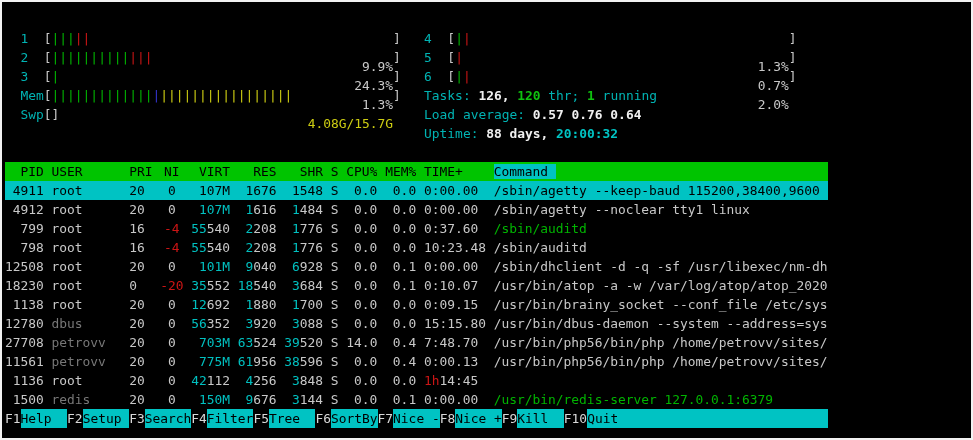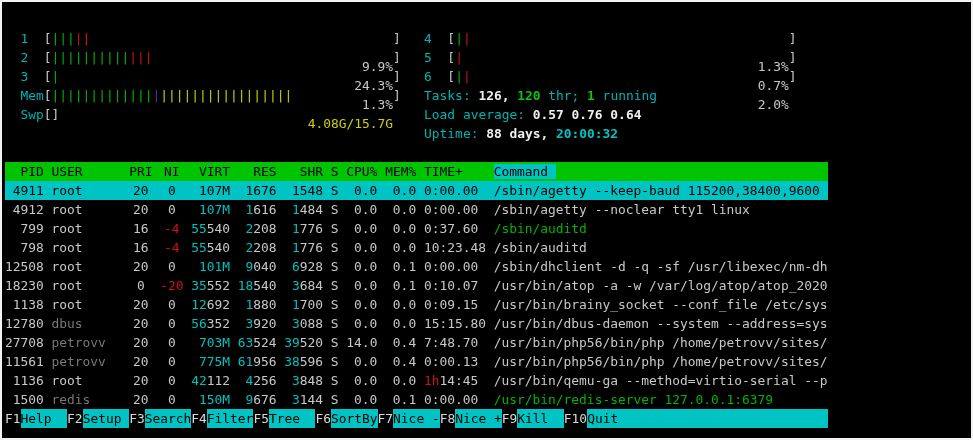--- a/index.html
+++ b/index.html
@@ -37,21 +37,21 @@
   .bar.wleft{width:44ch;}
   .bar.wright{width:43ch;}
   .bar .pipes{position:absolute;left:0;top:0;}
   .bar .mval{position:absolute;right:0;top:0;margin-top:28px;}
 
   
   .row{display:flex;width:106ch;height:19px;}
   .cell{flex:none;white-space:pre;overflow:hidden;margin-right:1ch;}
   .w-pid{width:5ch;text-align:right;}
   .w-user{width:9ch;text-align:left;}
-  .w-pri{width:3ch;text-align:center;}
+  .w-pri{width:3ch;text-align:left;}
   .w-ni{width:3ch;text-align:center;}
   .w-virt,.w-res,.w-shr{width:5ch;text-align:right;}
   .w-s{width:1ch;text-align:left;}
   .w-cpu,.w-mem{width:4ch;text-align:right;}
   .w-time{width:8ch;text-align:left;}
   .w-cmd{flex:1 1 auto;text-align:left;margin-right:0;}
   .row-hdr{background:#00c400;color:#000;}
   .row-hdr .cell{color:#000;}
   .sort-col{background:#00c3c3;color:#000;}
   .sel{background:#00c3c3;}
@@ -248,21 +248,20 @@
           <span class="cell w-user c-norm">root</span>
           <span class="cell w-pri c-norm">20</span>
           <span class="cell w-ni c-norm">0</span>
           <span class="cell w-virt"><span class="c-vcyan">42</span><span class="c-norm">112</span></span>
           <span class="cell w-res"><span class="c-vcyan">4</span><span class="c-norm">256</span></span>
           <span class="cell w-shr"><span class="c-vcyan">3</span><span class="c-norm">848</span></span>
           <span class="cell w-s c-norm">S</span>
           <span class="cell w-cpu c-norm">0.0</span>
           <span class="cell w-mem c-norm">0.0</span>
           <span class="cell w-time"><span class="c-red">1h</span><span class="c-norm">14:45</span></span>
-          <span class="cell w-cmd c-norm">/usr/bin/qemu-ga --method=virtio-serial --p</span>
         </div>
         <div class="row">
           <span class="cell w-pid c-norm">1500</span>
           <span class="cell w-user c-dim">redis</span>
           <span class="cell w-pri c-norm">20</span>
           <span class="cell w-ni c-norm">0</span>
           <span class="cell w-virt"><span class="c-vcyan">150M</span></span>
           <span class="cell w-res"><span class="c-vcyan">9</span><span class="c-norm">676</span></span>
           <span class="cell w-shr"><span class="c-vcyan">3</span><span class="c-norm">144</span></span>
           <span class="cell w-s c-norm">S</span>

